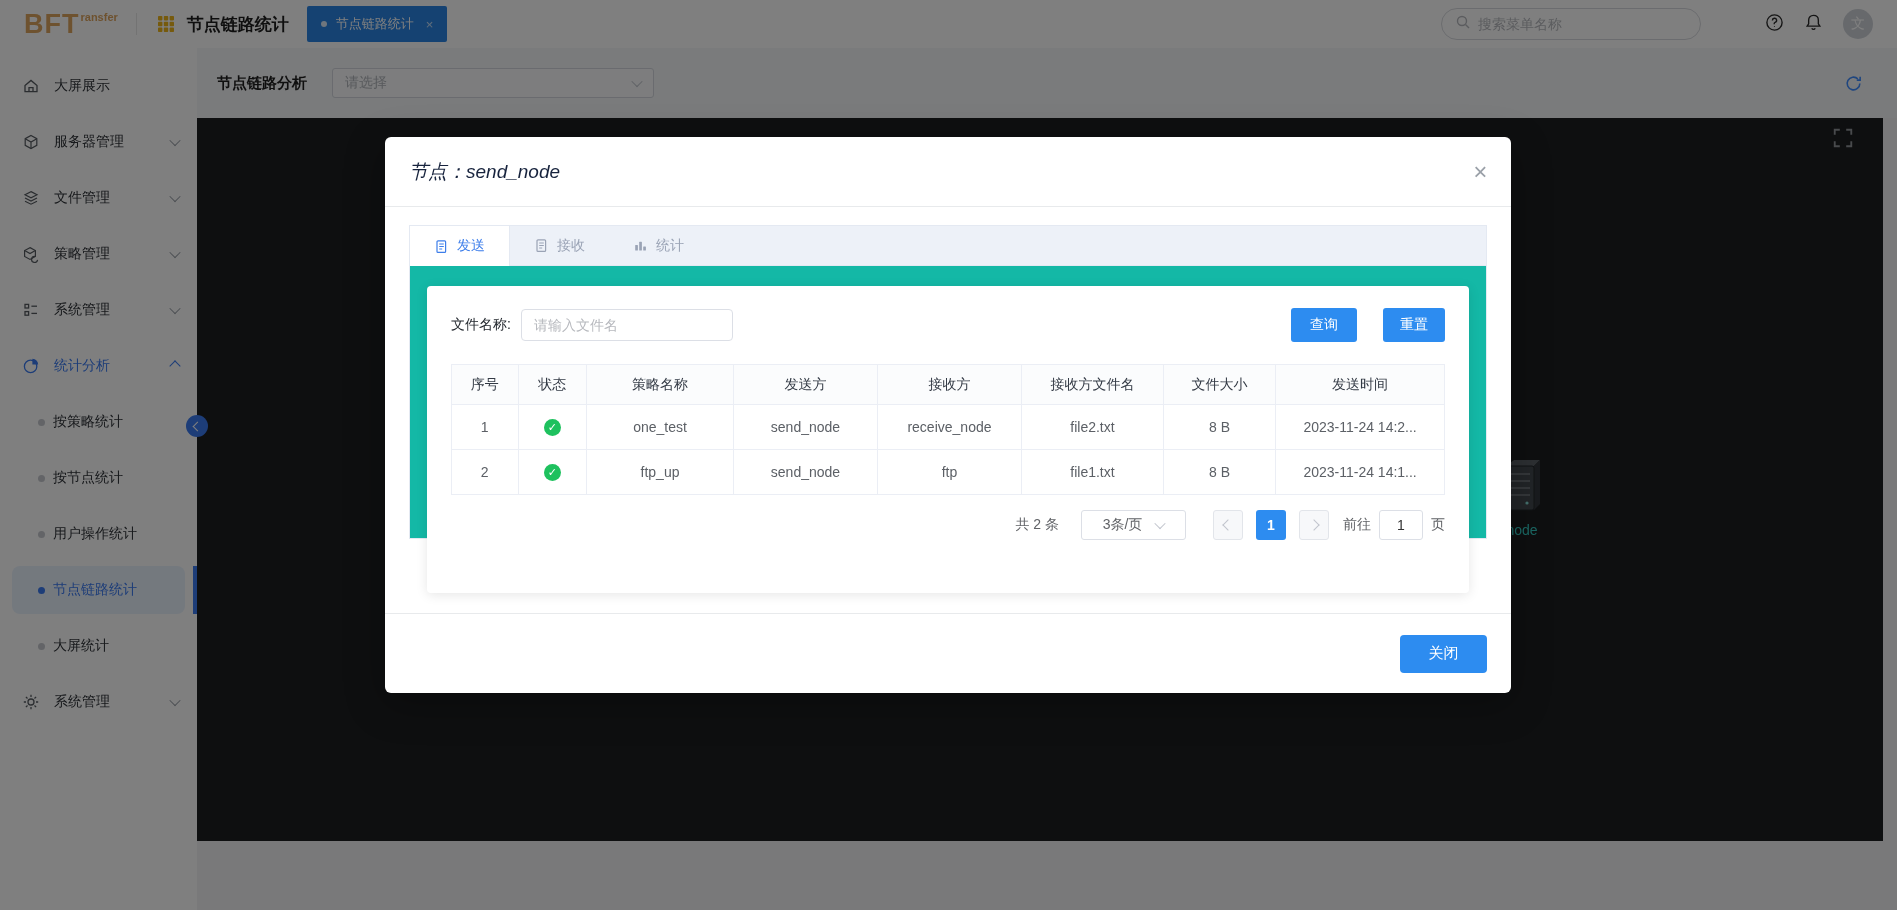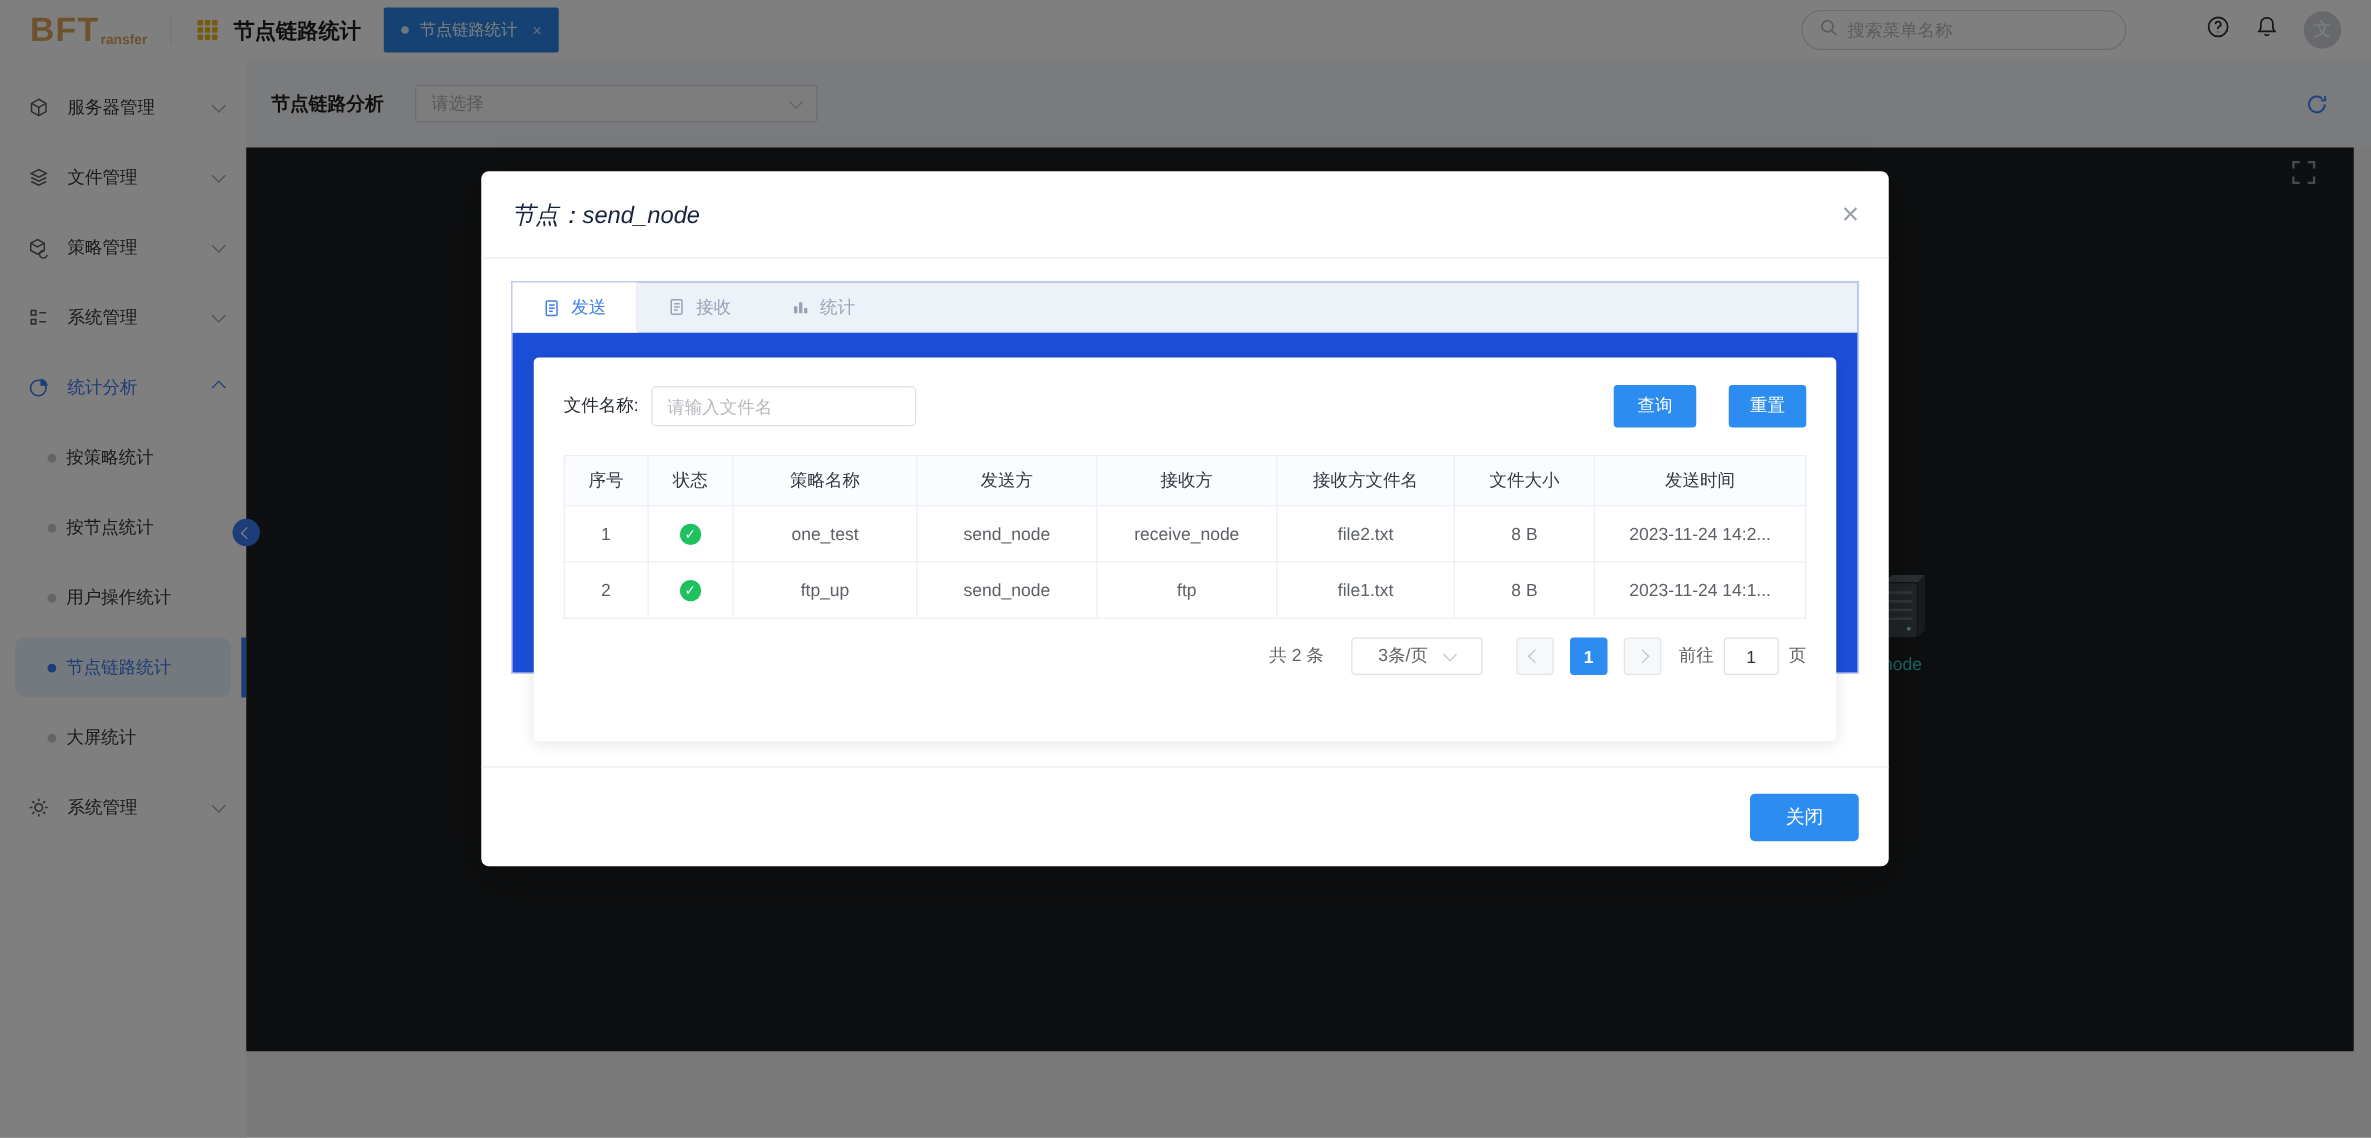--- a/index.html
+++ b/index.html
@@ -5,21 +5,21 @@
   * { margin:0; padding:0; box-sizing:border-box; }
   html,body { width:1897px; height:910px; }
   body {
     font-family:"Liberation Sans","DejaVu Sans",sans-serif;
     background:#fff; position:relative; overflow:hidden; color:#303133;
   }
   .app { position:absolute; inset:0; width:1897px; height:910px; }
 
   
   .topbar { height:48px; background:#fff; display:flex; align-items:center; padding-left:24px; position:relative; z-index:1; }
-  .logo { display:flex; align-items:flex-end; color:#dca45f; font-weight:bold; cursor:pointer; }
+  .logo { display:flex; align-items:flex-start; color:#dca45f; font-weight:bold; cursor:pointer; }
   .logo-main { font-size:27px; letter-spacing:1px; line-height:1; }
   .logo-sub { font-size:11px; margin-left:1px; }
   .topbar-divider { width:1px; height:22px; background:#e6e6e6; margin:0 20px 0 18px; }
   .grid-icon { display:inline-flex; }
   .app-title { font-size:17px; font-weight:bold; color:#1f1f1f; margin-left:12px; white-space:nowrap; }
   .top-tab { margin-left:18px; height:36px; background:#2b85e4; color:#fff; display:flex; align-items:center; padding:0 14px; font-size:13px; border-radius:2px; cursor:pointer; }
   .top-tab .dot { width:6px; height:6px; background:#fff; border-radius:50%; opacity:.85; margin-right:9px; }
   .top-tab .tab-close { font-size:13px; opacity:.7; margin-left:12px; }
   .search-pill { margin-left:auto; width:260px; height:32px; border:1px solid #d7d9de; border-radius:16px; display:flex; align-items:center; padding:0 13px; color:#b4b6bb; }
   .search-pill svg { flex:none; }
@@ -59,21 +59,21 @@
   .node-label { display:block; margin-top:2px; color:#35d0c8; font-size:14px; }
   .bottom-strip { flex:1; background:#f2f3f5; }
 
   
   .overlay { position:absolute; inset:0; background:rgba(0,0,0,0.5); z-index:40; }
   .modal { position:absolute; left:385px; top:137px; width:1126px; height:556px; background:#fff; border-radius:6px; box-shadow:0 10px 40px rgba(0,0,0,.3); z-index:50; display:flex; flex-direction:column; }
   .modal-header { height:70px; flex:none; display:flex; align-items:center; padding:0 24px; border-bottom:1px solid #e8eaec;font-style:italic; }
   .modal-title { font-size:19px; color:#17233d; }
   .modal-close { margin-left:auto; font-size:24px; color:#9aa0a8; line-height:1; cursor:pointer; font-weight:300; }
   .modal-body { flex:1; padding:18px 24px 13px; }
-  .tabs-box { border:1px solid #e4e9f2; height:314px; background:#1d4ed8; }
+  .tabs-box { border:1px solid #e4e9f2; height:314px; background:#14b8a6; }
   .tabs-header { height:40px; background:#edf1f8; border-bottom:1px solid #e4e9f2; display:flex; }
   .tab { display:flex; align-items:center; gap:8px; padding:0 24px; font-size:14px; color:#9aa3b5; cursor:pointer; }
   .tab.active { background:#fff; color:#3d7eea; border-right:1px solid #e4e9f2; margin-bottom:-1px; }
   .tabs-content { padding:20px 17px; }
   .inner-card { background:#fff; border-radius:4px; box-shadow:0 2px 12px rgba(0,0,0,0.1); padding:22px 24px; height:307px; }
 
   .filter-row { display:flex; align-items:center; height:34px; }
   .filter-label { font-size:14px; color:#24292f; white-space:nowrap; }
   .file-input { width:212px; height:32px; border:1px solid #dcdfe6; border-radius:4px; margin-left:10px; padding:0 12px; font-size:14px; color:#333; outline:none; }
   .btn { height:34px; border:none; border-radius:3px; background:#2d8cf0; color:#fff; font-size:14px; cursor:pointer; }
@@ -165,20 +165,27 @@
       </span>
       <span class="avatar">
           <span>文</span>
         </span>
     </div>
   </div>
 
   <div class="main-row">
 
     <div class="sidebar">
+      <div class="menu-item">
+        <svg width="18" height="18" viewBox="0 0 18 18" fill="none" stroke="currentColor" stroke-width="1.3">
+            <path d="M3 8.5 L9 3.4 L15 8.5 V14.6 H3 Z"></path>
+            <path d="M7 14.6 V10.6 H11 V14.6"></path>
+          </svg>
+        <span class="label">大屏展示</span>
+      </div>
       <div class="menu-item">
         <svg width="18" height="18" viewBox="0 0 18 18" fill="none" stroke="currentColor" stroke-width="1.2">
             <path d="M9 2.4 L14.8 5.7 V12.3 L9 15.6 L3.2 12.3 V5.7 Z"></path>
             <path d="M3.2 5.7 L9 9 L14.8 5.7 M9 9 V15.6"></path>
           </svg>
         <span class="label">服务器管理</span>
         <span class="chev chev-down"></span>
       </div>
       <div class="menu-item">
         <svg width="18" height="18" viewBox="0 0 18 18" fill="none" stroke="currentColor" stroke-width="1.2">

